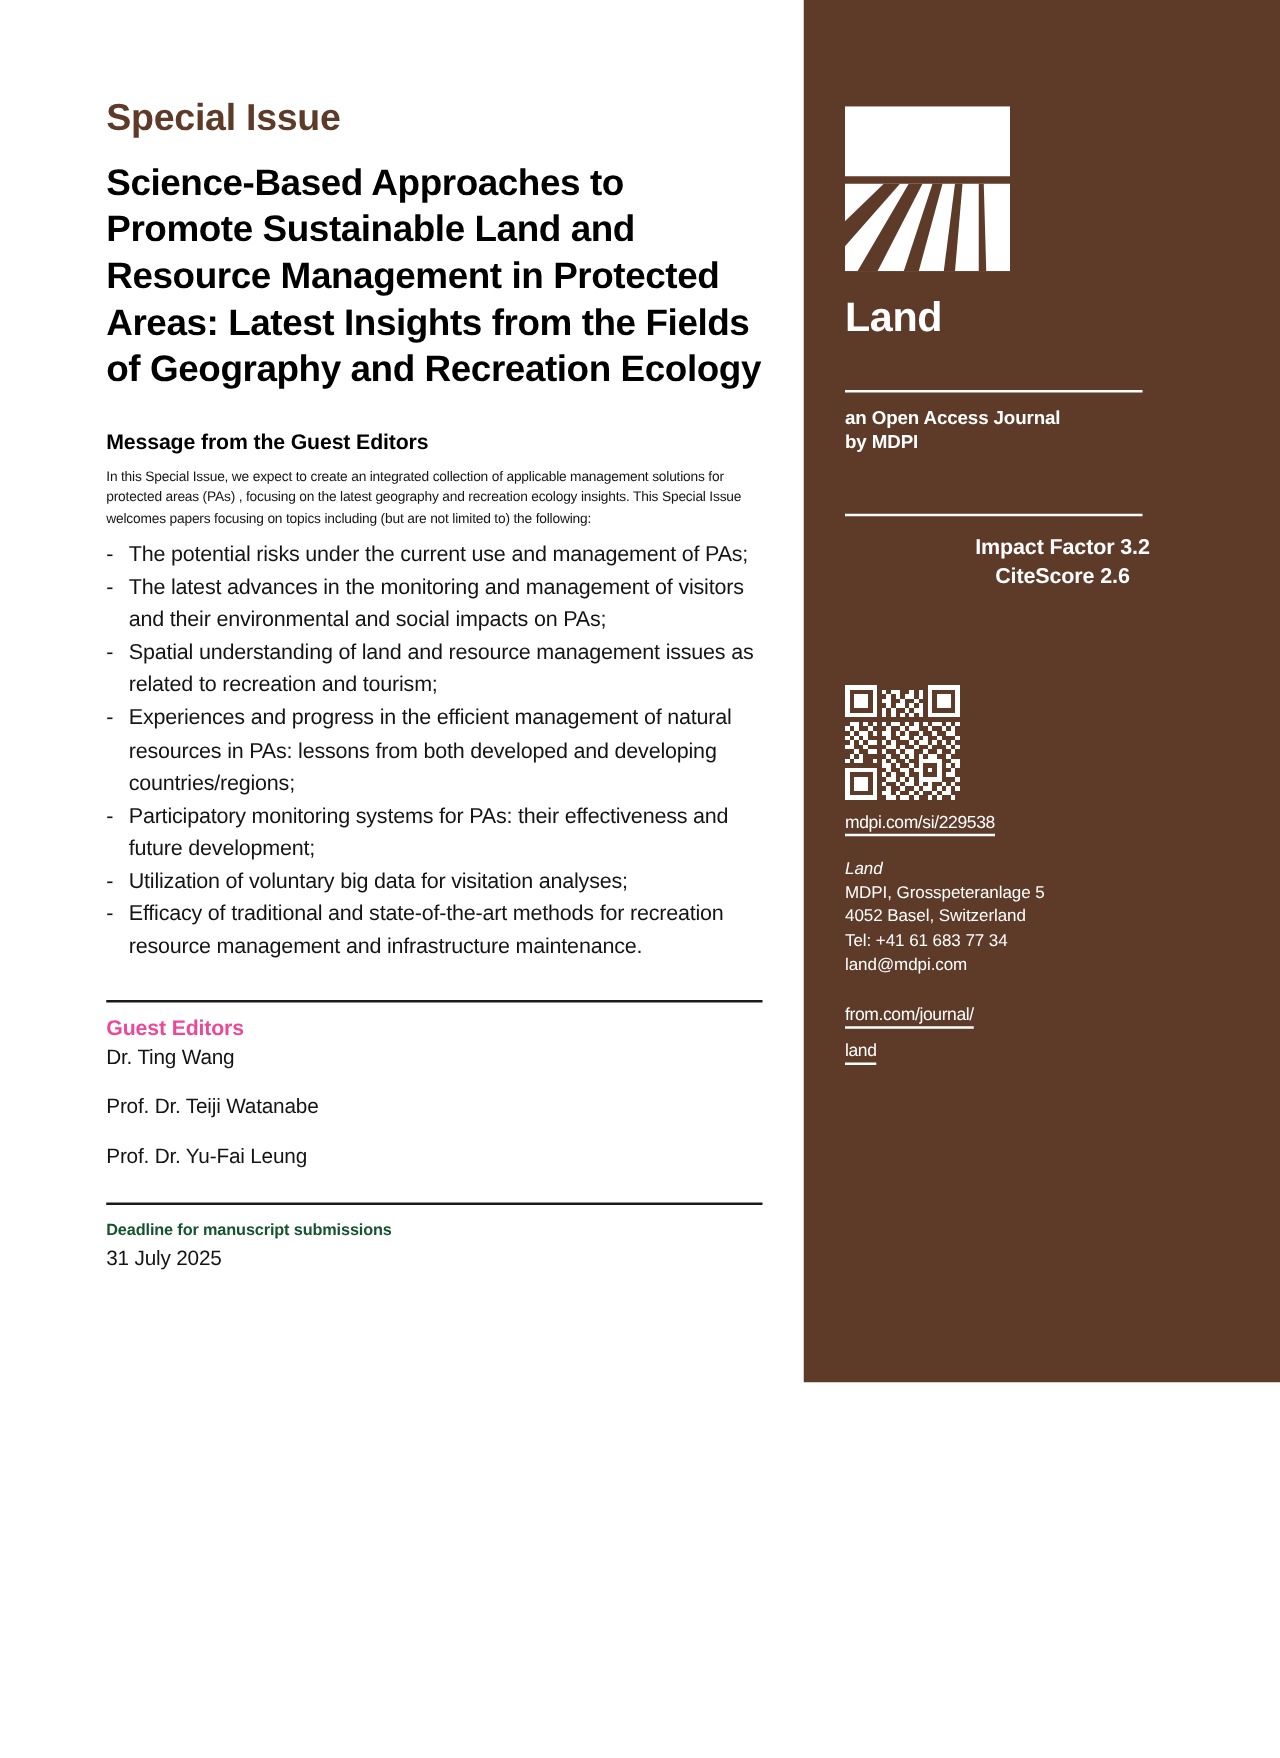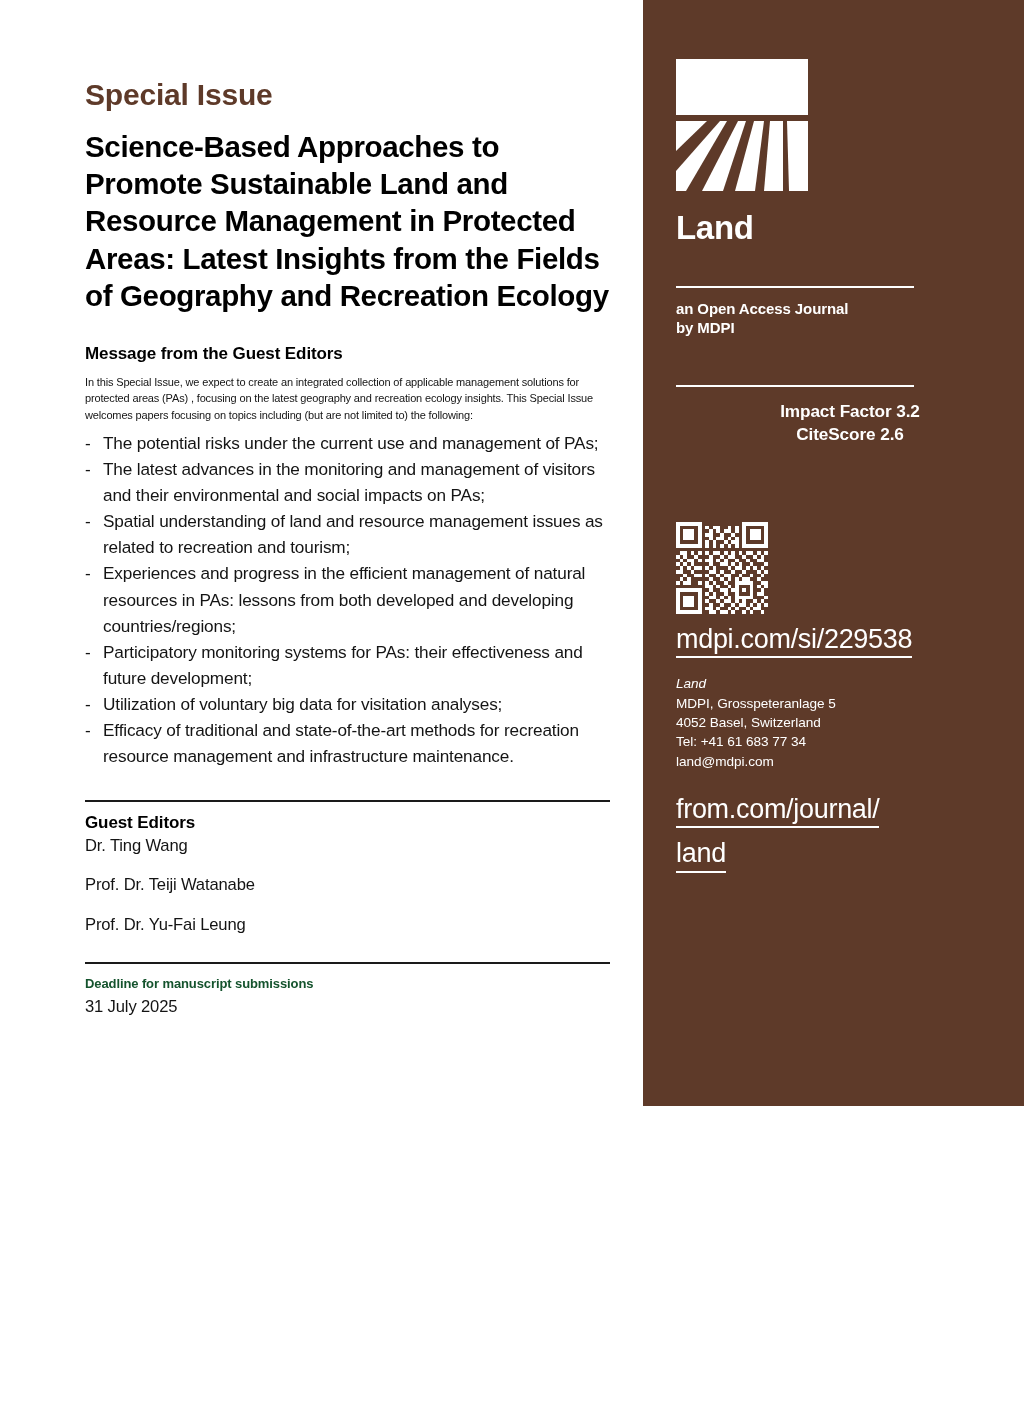--- a/index.html
+++ b/index.html
@@ -88,21 +88,21 @@
   hr.rule {
     border: none;
     border-top: 2px solid #1a1a1a;
     margin: 0;
     width: 525px;
     height: 0;
   }
 
   .editors-block { padding-top: 11px; }
   .editors-head {
-    color: #000000;
+    color: #ec4899;
     font-size: 17px;
     font-weight: bold;
     margin: 0 0 2px 0;
     letter-spacing: -0.1px;
   }
   .editor-name {
     color: #141414;
     font-size: 16.6px;
     line-height: 1.3;
     margin: 0 0 18px 0;
@@ -127,21 +127,21 @@
   }
 
   
   #sidebar {
     position: absolute;
     left: 643px; top: 0;
     width: 381px;
     height: 1406px;
     background: #5e3a29;
     box-sizing: border-box;
-    padding: 59px 0 0 33px;
+    padding: 85px 0 0 33px;
     color: #ffffff;
   }
 
   .journal-logo-mark {
     width: 132px;
     height: 132px;
     display: block;
   }
 
   .journal-name {
@@ -177,21 +177,21 @@
 
   .qr-wrap {
     margin-top: 77px;
     width: 92px;
     height: 92px;
   }
   .qr-wrap svg { display: block; width: 92px; height: 92px; }
 
   .sb-link {
     display: inline-block;
-    font-size: 27px;
+    font-size: 14px;
     color: #ffffff;
     text-decoration: none;
     border-bottom: 2px solid #ffffff;
     line-height: 1.2;
     letter-spacing: -0.3px;
     padding-bottom: 1px;
   }
   #si-link-wrap { margin-top: 9px; }
 
   .addr {

